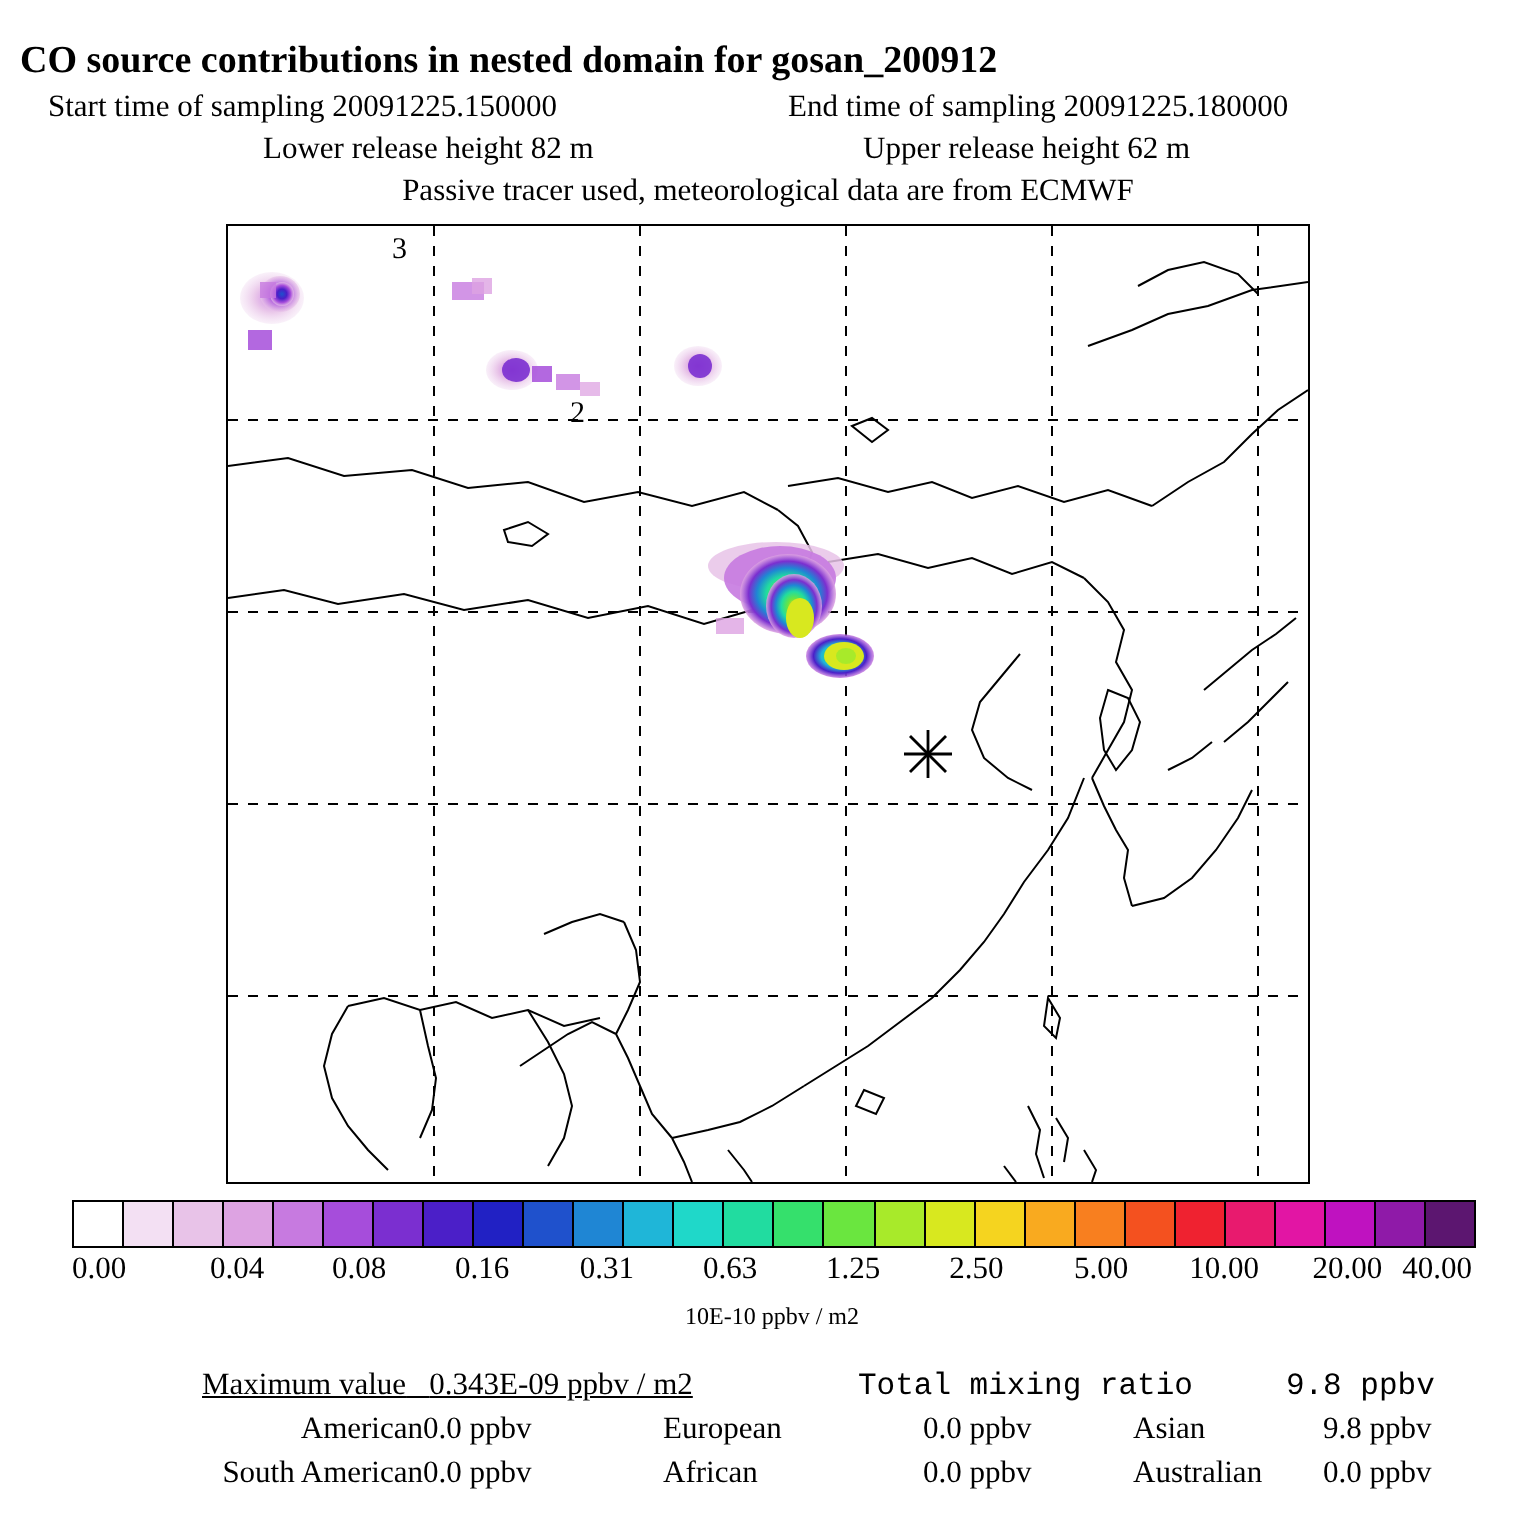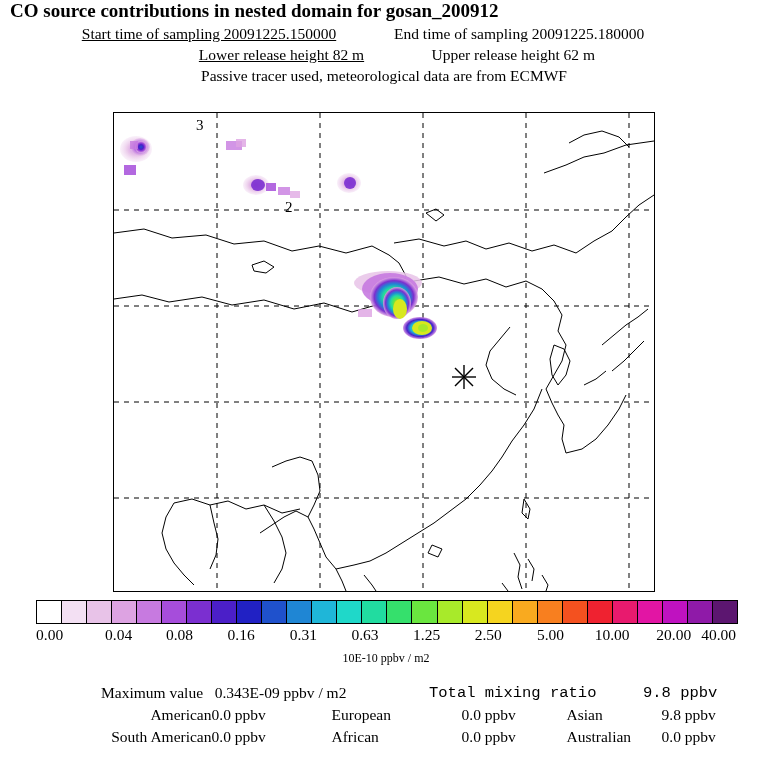--- a/index.html
+++ b/index.html
@@ -16,36 +16,36 @@
     position: relative;
   }
   .page {
     width: 768px;
     height: 768px;
     position: relative;
   }
   
   .header {
     text-align: center;
-    padding-top: 0;
+    padding-top: 20px;
   }
   .title {
     font-size: 19px;
     font-weight: bold;
     letter-spacing: 0px;
     text-align: left;
     padding-left: 10px;
   }
   .subline {
     font-size: 15.5px;
     margin-top: 3px;
     display: flex;
     justify-content: center;
   }
-  .subline .left-cell { text-align: center; text-decoration: underline; }
+  .subline .left-cell { text-align: left; }
   .subline .right-cell { text-align: left; }
   .line2 .left-cell { width: 370px; padding-left: 10px;}
   .line2 .right-cell { width: 360px; }
   .line3 .left-cell { width: 300px; padding-left: 95px;}
   .line3 .right-cell { width: 300px; }
   .line4 {
     font-size: 15.5px;
     margin-top: 3px;
     text-align: center;
   }
@@ -106,21 +106,21 @@
     left: 0;
     top: 684px;
     width: 768px;
     font-size: 15.5px;
   }
   .frow {
     display: flex;
     justify-content: center;
     margin-bottom: 4px;
   }
-  .fmax { width: 390px; text-align: left; padding-left: 62px; box-sizing: border-box;}
+  .fmax { width: 390px; text-align: left; padding-left: 62px; box-sizing: border-box; text-decoration: underline;}
   .fmix { width: 300px; text-align: left; font-family: Liberation Mono, monospace; }
   .f-c1 { width: 195px; text-align: right; padding-left: 62px; box-sizing: border-box;}
   .f-c1b { width: 120px; text-align: left; }
   .f-c2 { width: 130px; text-align: left; }
   .f-c2b { width: 105px; text-align: left; }
   .f-c3 { width: 95px; text-align: left; }
   .f-c3b { width: 90px; text-align: left; }
   .map-label {
     position: absolute;
     font-size: 15px;

